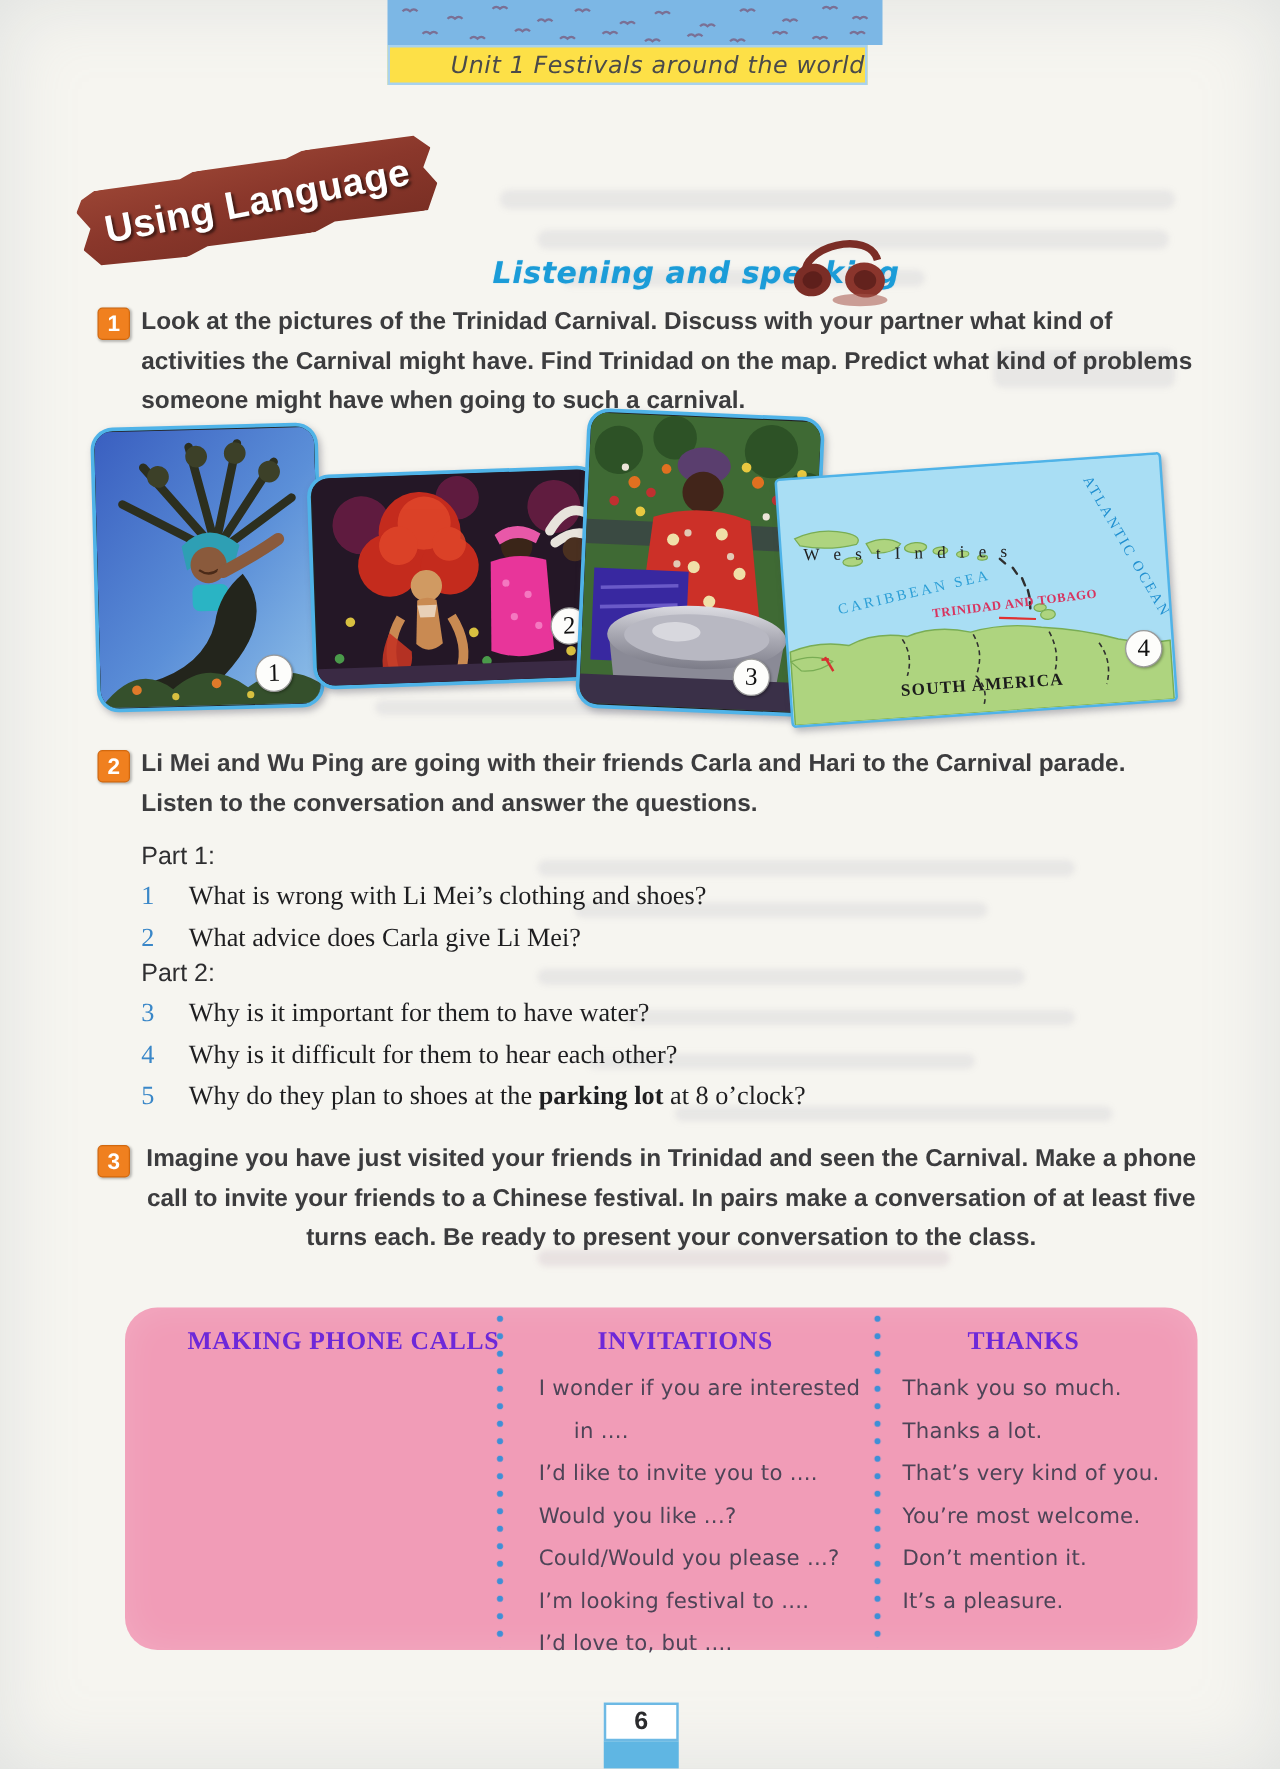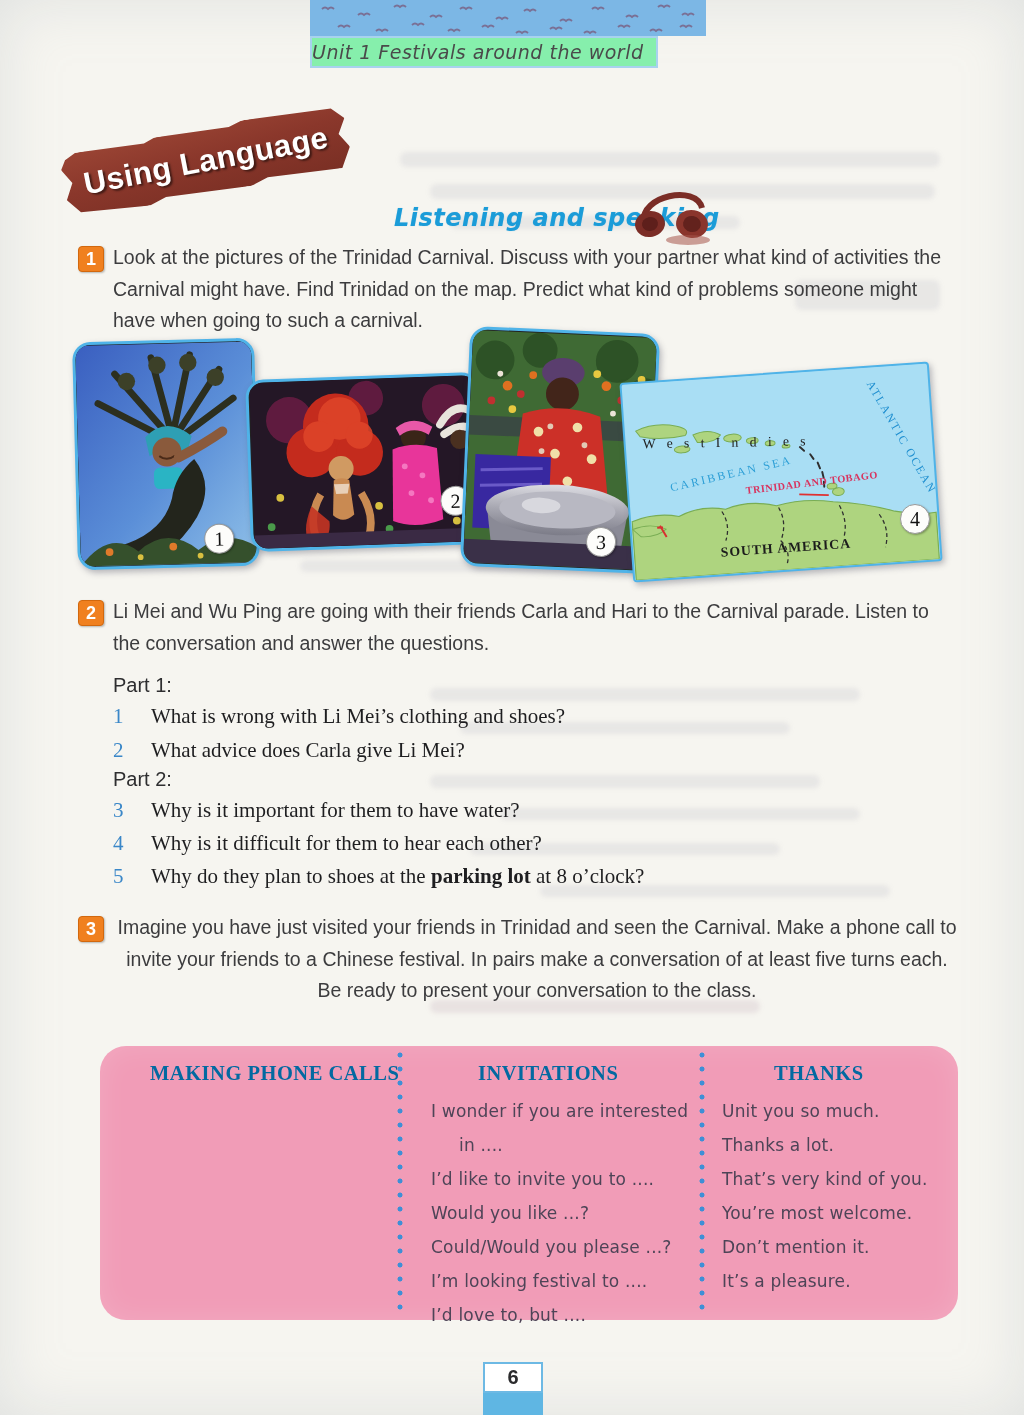--- a/index.html
+++ b/index.html
@@ -16,22 +16,22 @@
   *{margin:0;padding:0;box-sizing:border-box;}
   body{background:#e8e8e4;font-family:"Liberation Sans",sans-serif;}
   .page{
     position:relative;width:1024px;height:1415px;margin:0 auto;
     background:#f6f5f0;overflow:hidden;
     box-shadow:inset 0 0 60px rgba(160,170,180,.25);
   }
   
   .top-band{position:absolute;left:310px;top:0;width:396px;height:36px;background:#7cb7e5;overflow:hidden;}
   .unit-box{
-    position:absolute;left:310px;top:36px;width:348px;height:32px;background:#86efac;
-    border:2px solid #a8d2ee;display:flex;align-items:center;justify-content:flex-start;
+    position:absolute;left:310px;top:36px;width:384px;height:32px;background:#fde047;
+    border:2px solid #a8d2ee;display:flex;align-items:center;justify-content:flex-end;
   }
   .unit-box span{
     font-family:"DejaVu Sans",sans-serif;font-style:italic;font-size:19px;color:#4a4a4a;letter-spacing:.5px;
   }
   
   .ribbon{
     position:absolute;left:62px;top:128px;width:288px;height:66px;
     background:linear-gradient(175deg,#9a4434 0%,var(--ribbon-red,#8a372b) 45%,#7a2f24 100%);
     transform:rotate(-11deg);
     clip-path:polygon(2% 8%,6% 0,30% 6%,34% 0,60% 6%,65% 0,96% 8%,100% 26%,97% 48%,100% 70%,96% 100%,70% 92%,64% 100%,34% 92%,28% 100%,4% 90%,0 68%,3% 44%,0 22%);
@@ -51,21 +51,21 @@
   }
   .headphones{position:absolute;left:626px;top:182px;width:90px;height:64px;}
   
   .badge{
     position:absolute;width:26px;height:26px;background:var(--badge-orange,#f0801f);
     border:1px solid #d2680e;border-radius:4px;color:#fff;font-weight:bold;font-size:18px;
     display:flex;align-items:center;justify-content:center;
     box-shadow:1px 1px 2px rgba(0,0,0,.25);
   }
   .instr{
-    position:absolute;font-weight:normal;font-size:19.5px;line-height:31.5px;color:#3c3c3e;
+    position:absolute;font-weight:bold;font-size:19.5px;line-height:31.5px;color:#3c3c3e;
     font-family:"Liberation Sans",sans-serif;
   }
   .part-label{position:absolute;font-size:20px;color:#2e2e30;font-family:"Liberation Sans",sans-serif;}
   .question{position:absolute;font-family:"Liberation Serif",serif;font-size:21px;color:#1e1e20;}
   .question .qnum{display:inline-block;width:38px;color:var(--question-num-blue,#3a87c8);font-family:"Liberation Serif",serif;}
   .question .qbold{font-weight:bold;}
   
   .photo{
     position:absolute;border:3px solid var(--photo-border-blue,#4fb3e8);border-radius:18px;
     overflow:hidden;box-shadow:2px 3px 6px rgba(60,60,80,.35);background:#222;
@@ -78,21 +78,21 @@
     box-shadow:1px 1px 2px rgba(0,0,0,.3);
   }
   
   .pink-box{
     position:absolute;left:100px;top:1046px;width:858px;height:274px;
     background:var(--pink-box,#f19cb7);border-radius:26px;
     box-shadow:inset 0 0 30px rgba(255,255,255,.15);
   }
   .col-title{
     position:absolute;font-family:"Liberation Serif",serif;font-weight:bold;
-    font-size:20.5px;color:#0369a1;letter-spacing:.5px;white-space:nowrap;
+    font-size:20.5px;color:#6d28d9;letter-spacing:.5px;white-space:nowrap;
   }
   .phrase-col{position:absolute;}
   .phrase{
     font-family:"DejaVu Sans",sans-serif;font-size:17px;line-height:34px;color:#4e4457;
     padding-left:28px;text-indent:-28px;letter-spacing:.2px;
   }
   .dot-divider{
     position:absolute;top:1048px;width:6px;height:270px;
     background-image:radial-gradient(circle,var(--divider-dot-blue,#3f8fd6) 2.2px,transparent 2.8px);
     background-size:6px 14px;background-repeat:repeat-y;background-position:center top;
@@ -432,21 +432,21 @@
   <div class="phrase-col" style="left:415px;top:1094px;width:272px;margin-left:16px;">
     <div class="phrase">I wonder if you are interested in ....</div>
     <div class="phrase">I’d like to invite you to ....</div>
     <div class="phrase">Would you like ...?</div>
     <div class="phrase">Could/Would you please ...?</div>
     <div class="phrase">I’m looking festival to ....</div>
     <div class="phrase">I’d love to, but ....</div>
   </div>
 
   <div class="phrase-col" style="left:722px;top:1094px;width:222px;">
-    <div class="phrase">Unit you so much.</div>
+    <div class="phrase">Thank you so much.</div>
     <div class="phrase">Thanks a lot.</div>
     <div class="phrase">That’s very kind of you.</div>
     <div class="phrase">You’re most welcome.</div>
     <div class="phrase">Don’t mention it.</div>
     <div class="phrase">It’s a pleasure.</div>
   </div>
 
   <div class="page-tab">6</div>
   <div class="page-tab-bar"></div>
 

